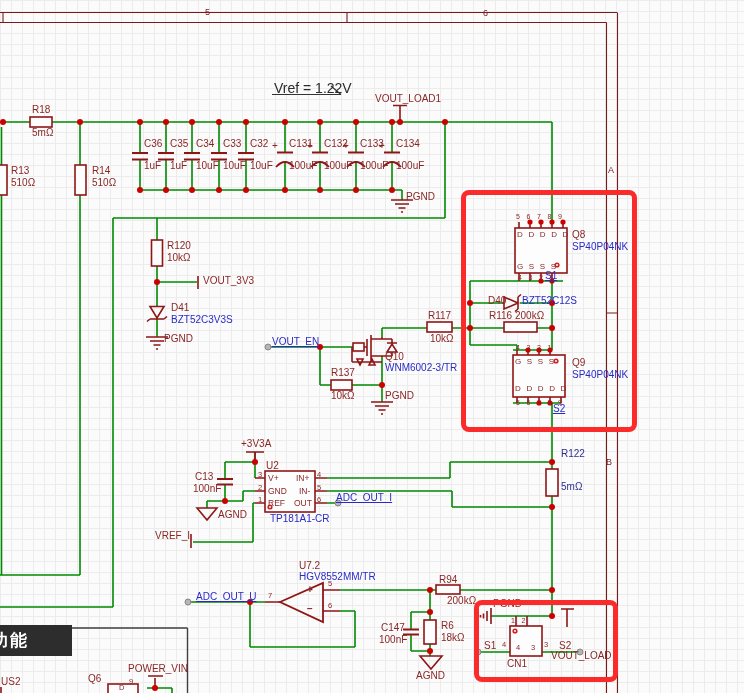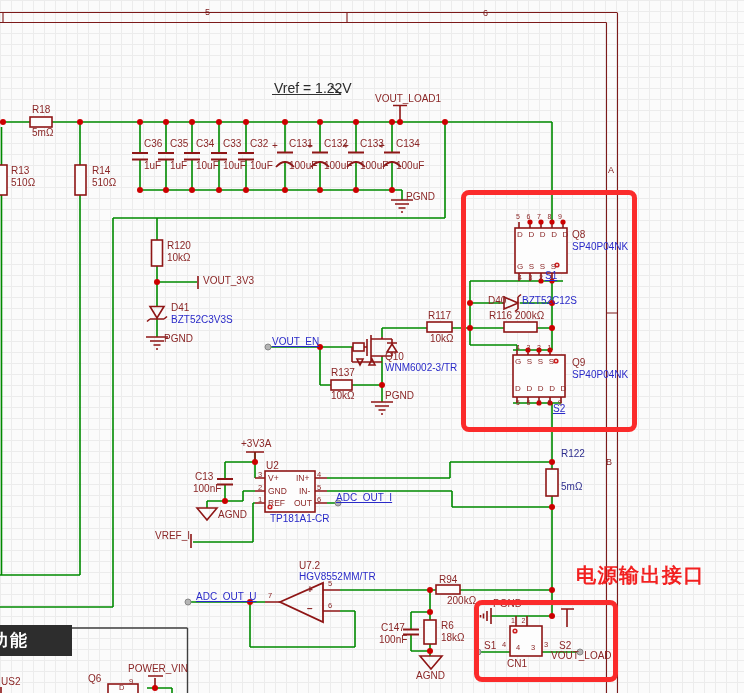--- a/index.html
+++ b/index.html
@@ -313,15 +313,14 @@
 <div class="t" style="left:1px;top:677px">US2</div>
 <div class="t" style="left:88px;top:674px">Q6</div>
 <div class="t d" style="left:119px;top:684px">D</div>
 <div class="t d" style="left:129px;top:678px">9</div>
 
 <div class="banner"><span>功能</span></div>
 
 <div class="hl" style="left:461px;top:190px;width:166px;height:232px"></div>
 <div class="hl" style="left:474px;top:600px;width:134px;height:72px"></div>
 
-<div class="t cnred" style="left:576px;top:565px">电源输出接口</div>
 
 </div>
 
 </body></html>

